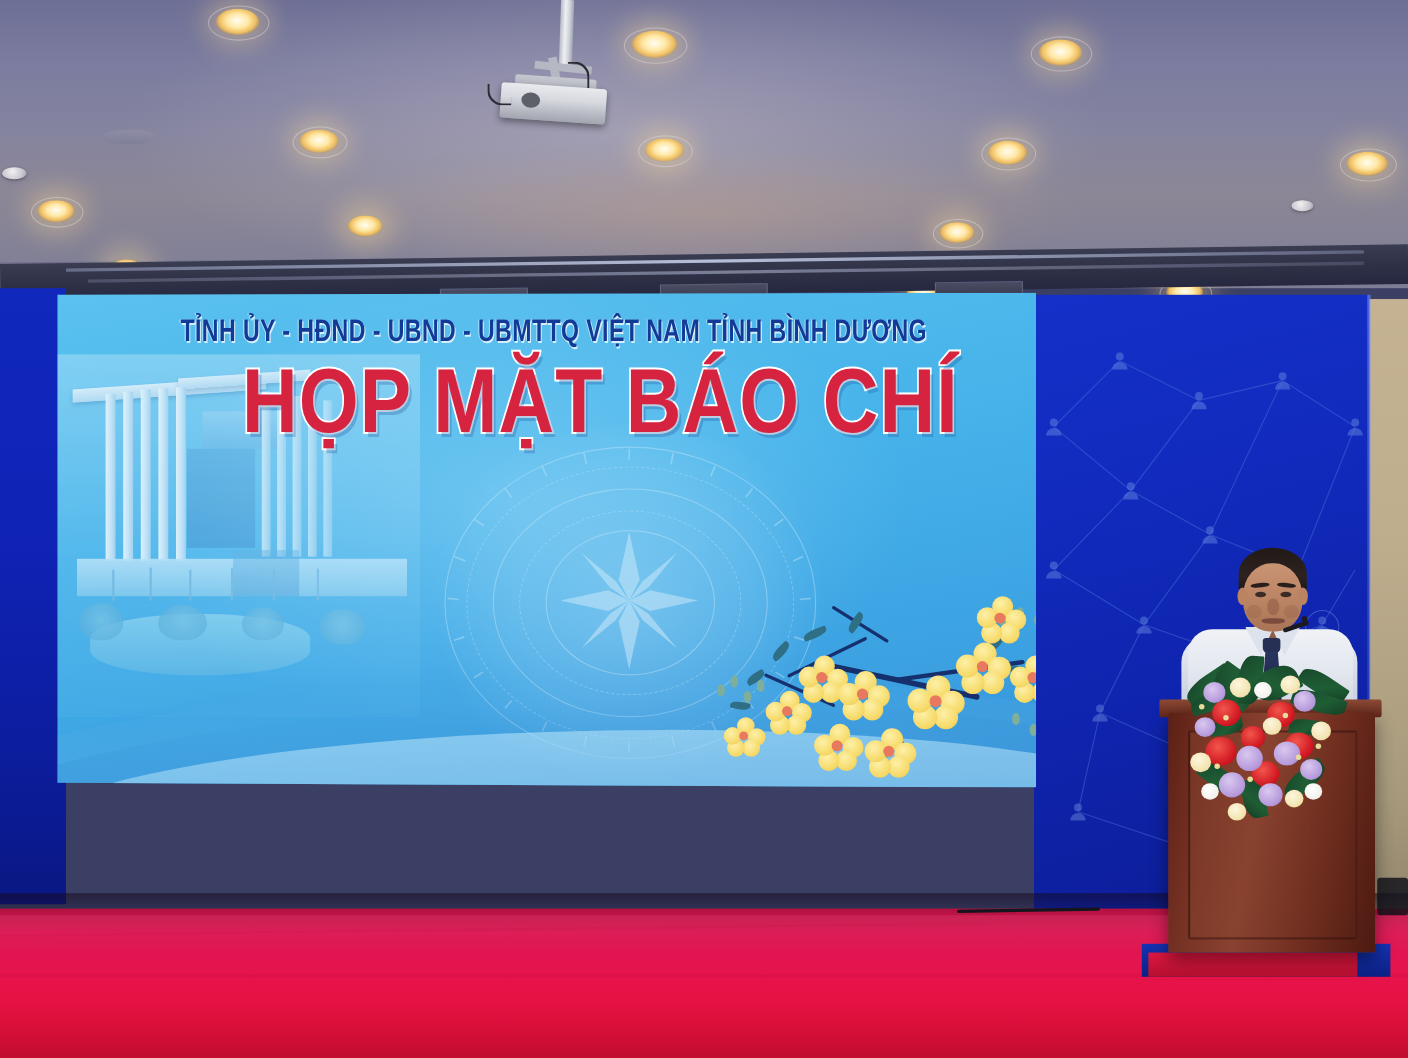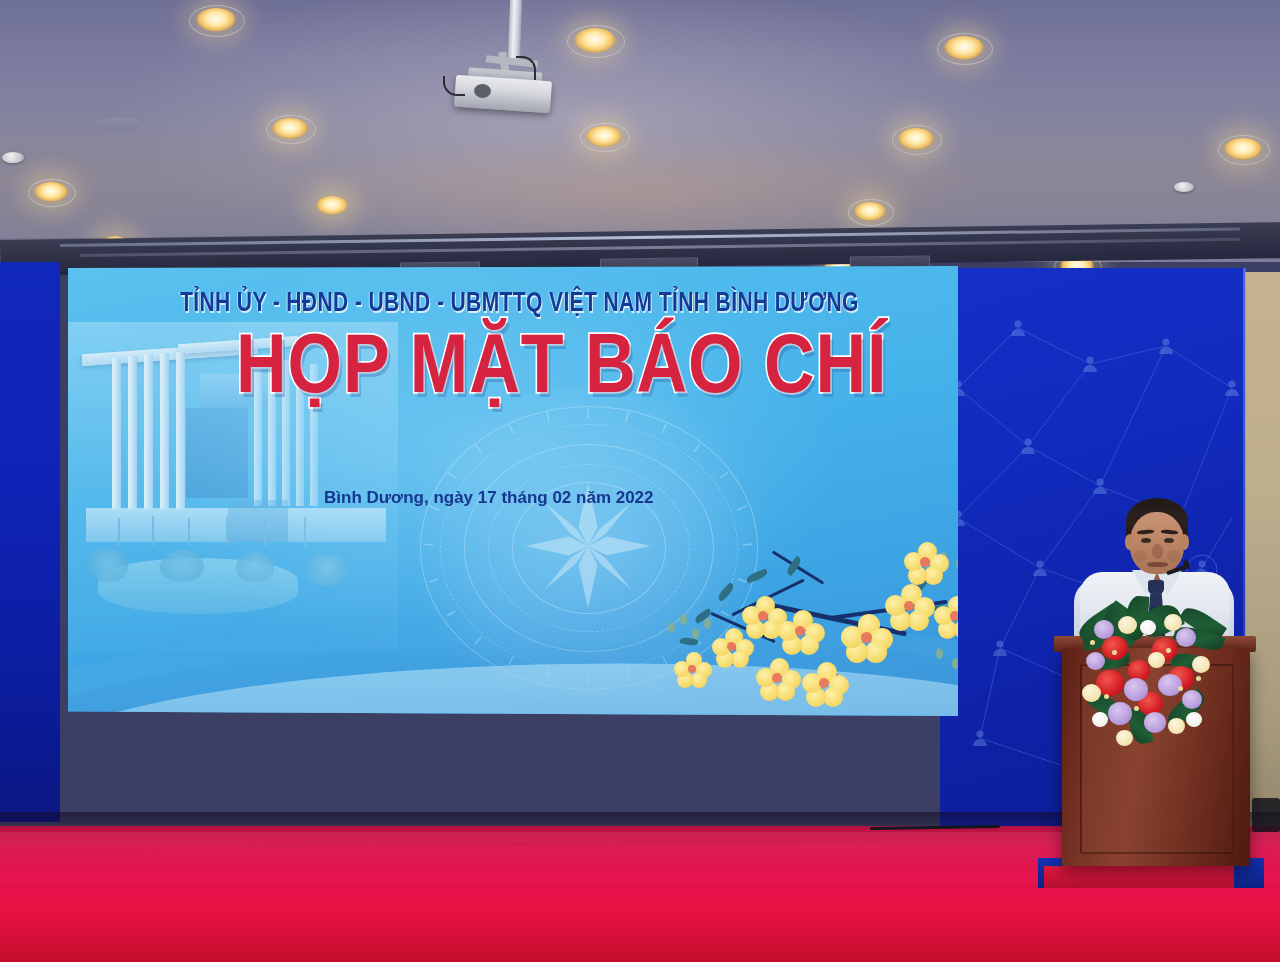--- a/index.html
+++ b/index.html
@@ -324,21 +324,21 @@
           </g>
         <g>
             <circle cx="220" cy="516" r="3.6"></circle>
             <path d="M213 528 a7 7 0 0 1 14 0 z"></path>
           </g>
       </g>
     </svg>
   </div>
   <div class="led-edge" style="left:1243px;top:268px;height:560px;"></div>
 
-  <div class="banner" style="left:68px;top:266px;width:890px;height:450px;clip-path:polygon(0 2px,100% 0,100% 100%,0 99%);">
+  <div class="banner" style="left:52px;top:266px;width:890px;height:450px;clip-path:polygon(0 2px,100% 0,100% 100%,0 99%);">
 
     <div class="drum" style="left:330px;top:120px;width:380px;height:320px;
          background:radial-gradient(circle at 50% 50%,rgba(255,255,255,.22) 0%,rgba(255,255,255,.10) 45%,rgba(255,255,255,0) 72%);"></div>
     <div class="drum-ring" style="left:352px;top:140px;width:336px;height:282px;"></div>
     <div class="drum-ring d2" style="left:372px;top:158px;width:296px;height:246px;"></div>
     <div class="drum-ring" style="left:396px;top:178px;width:248px;height:206px;"></div>
     <div class="drum-ring d2" style="left:420px;top:198px;width:200px;height:166px;"></div>
     <div class="drum-ring" style="left:444px;top:216px;width:152px;height:130px;"></div>
     <svg class="drum-star" style="left:452px;top:212px;width:136px;height:136px;" viewBox="0 0 100 100">
       <g fill="rgba(255,255,255,.38)">
@@ -538,21 +538,20 @@
         <div class="mai-pet" style="left:-2px;top:9px;width:16px;height:16px;"></div>
         <div class="mai-core" style="left:12px;top:13px;width:8px;height:8px;"></div>
       </div>
     </div>
 
     <div class="bn-head" style="left:112px;top:24px;font-size:21px;">TỈNH ỦY - HĐND - UBND - UBMTTQ VIỆT NAM TỈNH BÌNH DƯƠNG</div>
 
     <div class="bn-title" style="left:168px;top:58px;font-size:70px;">HỌP MẶT BÁO CHÍ</div>
 
 
-    <div class="bn-date" style="left:256px;top:222px;font-size:17px;">Bình Dương, ngày 17 tháng 02 năm 2022</div>
   </div>
 
   <div class="stage-shadow" style="top:812px;height:26px;"></div>
   <div class="carpet" style="top:826px;width:1280px;height:136px;"></div>
   <div class="carpet-sheen" style="top:832px;height:60px;"></div>
   <div class="carpet-fold" style="left:0;top:886px;width:1280px;opacity:.35;"></div>
   <div class="carpet-fold" style="left:0;top:844px;width:900px;opacity:.25;transform:rotate(-.7deg);"></div>
 
   <div class="floor-obj" style="left:1252px;top:798px;width:28px;height:34px;opacity:.85;"></div>
   <div style="position:absolute;left:870px;top:826px;width:130px;height:3px;background:#15151d;border-radius:2px;transform:rotate(-1deg);"></div>

